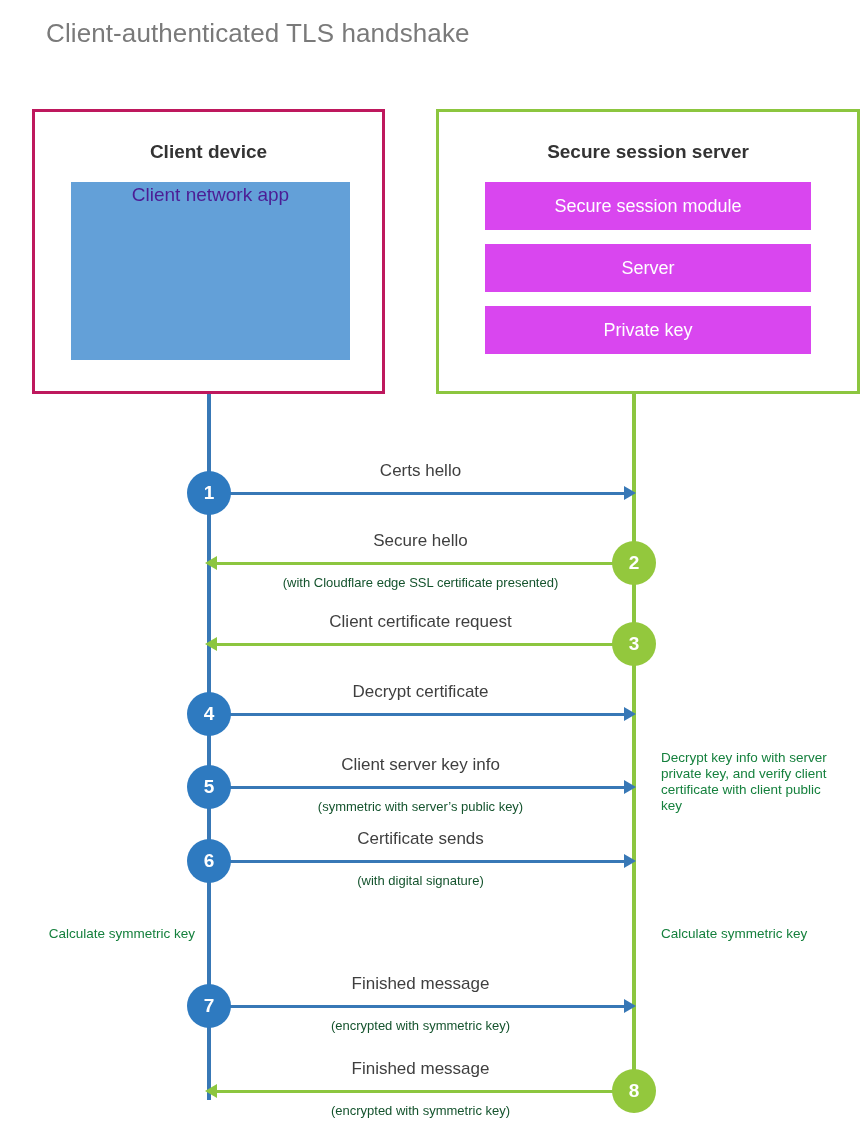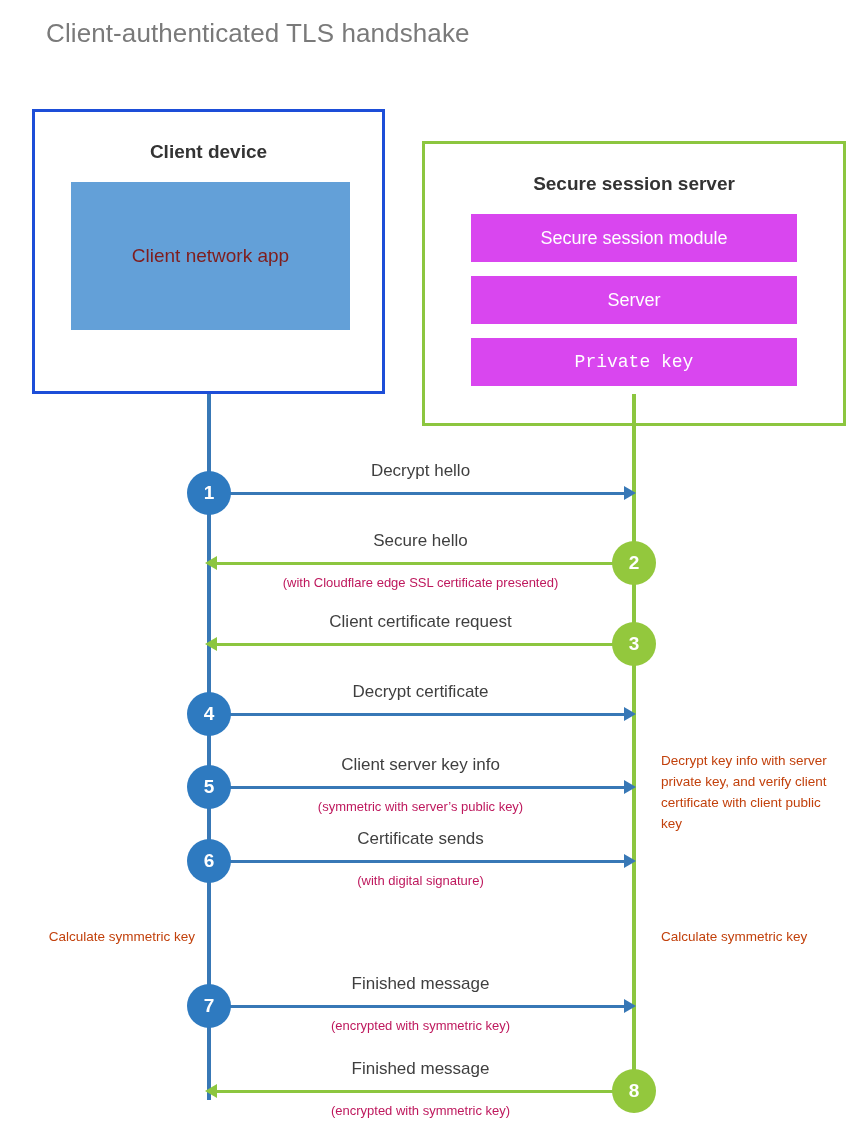--- a/index.html
+++ b/index.html
@@ -15,43 +15,43 @@
   .title {
     position: absolute; left: 46px; top: 18px;
     font-size: 26px; font-weight: 400; color: #7a7a7a;
     letter-spacing: .1px;
   }
 
   
   .party-box {
     position: absolute; background: #ffffff;
   }
-  .party-box.client { left: 32px; top: 109px; width: 353px; height: 285px; border: 3px solid #1d4ed8; }
-  .party-box.server { left: 422px; top: 109px; width: 424px; height: 285px; border: 3px solid #8cc63f; margin-top: 32px; }
+  .party-box.client { left: 32px; top: 109px; width: 353px; height: 285px; border: 3px solid #be185d; }
+  .party-box.server { left: 436px; top: 109px; width: 424px; height: 285px; border: 3px solid #8cc63f; }
 
   .party-title {
     position: absolute; left: 0; right: 0; top: 29px;
     text-align: center; font-size: 19px; font-weight: bold; color: #333333;
   }
 
   .client-app {
-    position: absolute; left: 36px; top: 70px; width: 279px; height: 148px;
+    position: absolute; left: 36px; top: 70px; width: 279px; height: 178px;
     background: #63a0d8;
-    color: #7f1d1d; font-size: 19px; line-height: 26px;
-    display: flex; align-items: center; justify-content: center; text-align: center;
+    color: #4c1d95; font-size: 19px; line-height: 26px;
+    display: flex; justify-content: center; text-align: center;
   }
   .client-app span { display: block; max-width: 180px; }
 
   .server-bars { position: absolute; left: 46px; top: 70px; width: 326px; }
   .server-bar {
     height: 48px; margin-bottom: 14px; background: #d946ef;
     color: #ffffff; font-size: 18px;
     display: flex; align-items: center; justify-content: center;
   }
-  .server-bar:last-child { margin-bottom: 0; font-family: Liberation Mono, monospace; }
+  .server-bar:last-child { margin-bottom: 0; }
 
   
   .lifeline { position: absolute; width: 4px; }
   .lifeline.client { left: 207px; top: 394px; height: 706px; background: #3878b6; }
   .lifeline.server { left: 632px; top: 394px; height: 699px; background: #8cc63f; }
 
   
   .msg { position: absolute; left: 0; width: 865px; height: 0; }
 
   .arrow-line {
@@ -75,27 +75,27 @@
   .step-circle.blue  { left: 187px; background: #2e7ac0; }
   .step-circle.green { left: 612px; background: #93c83d; }
 
   .msg-label {
     position: absolute; left: 209px; width: 423px;
     text-align: center; font-size: 17px; color: #3f3f3f;
     top: -32px;
   }
   .msg-sub {
     position: absolute; left: 209px; width: 423px;
-    text-align: center; font-size: 13px; color: #be185d;
+    text-align: center; font-size: 13px; color: #14532d;
     top: 12px;
   }
 
   
   .side-note {
-    position: absolute; font-size: 13.5px; line-height: 21px; color: #c2410c;
+    position: absolute; font-size: 13.5px; line-height: 16px; color: #15803d;
   }
   .side-note.left  { right: 670px; text-align: right; }
   .side-note.right { left: 661px; text-align: left; width: 180px; }
 </style>
 </head>
 <body>
 
 <div id="stage">
 
   <div class="title">Client-authenticated TLS handshake</div>
@@ -113,21 +113,21 @@
       <div class="server-bar">Secure session module</div>
       <div class="server-bar">Server</div>
       <div class="server-bar">Private key</div>
     </div>
   </div>
 
   <div class="lifeline client"></div>
   <div class="lifeline server"></div>
 
   <div class="msg" style="top:493px">
-    <div class="msg-label">Decrypt hello</div>
+    <div class="msg-label">Certs hello</div>
     <div class="arrow-line blue"></div>
     <div class="arrow-head right"></div>
     <div class="step-circle blue">1</div>
   </div>
 
   <div class="msg" style="top:563px">
     <div class="msg-label">Secure hello</div>
     <div class="arrow-line green"></div>
     <div class="arrow-head left"></div>
     <div class="msg-sub">(with Cloudflare edge SSL certificate presented)</div>

